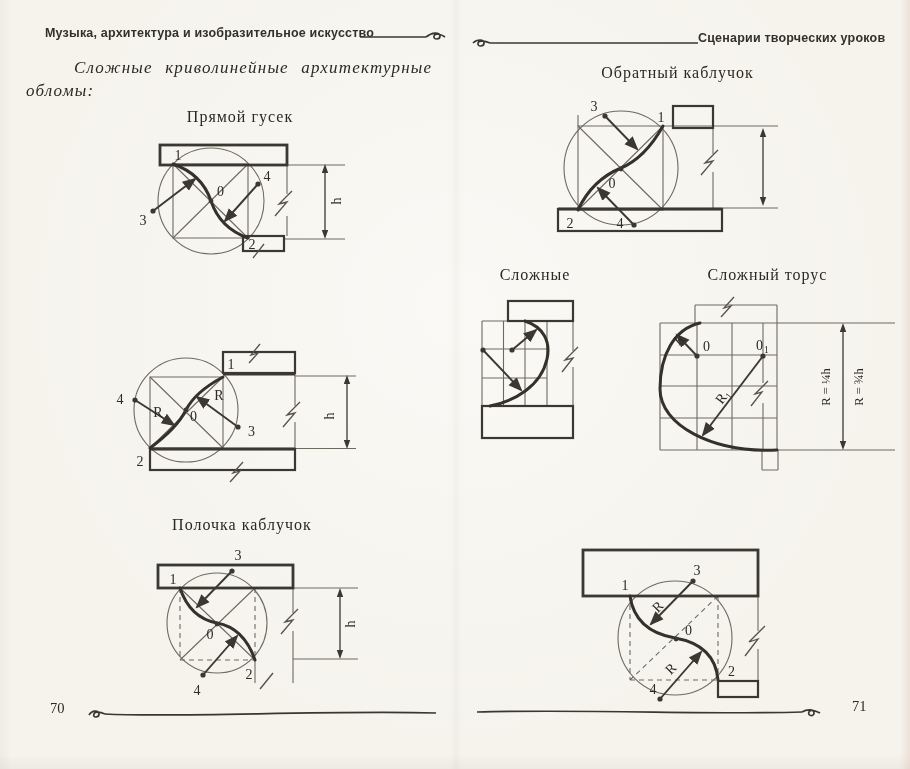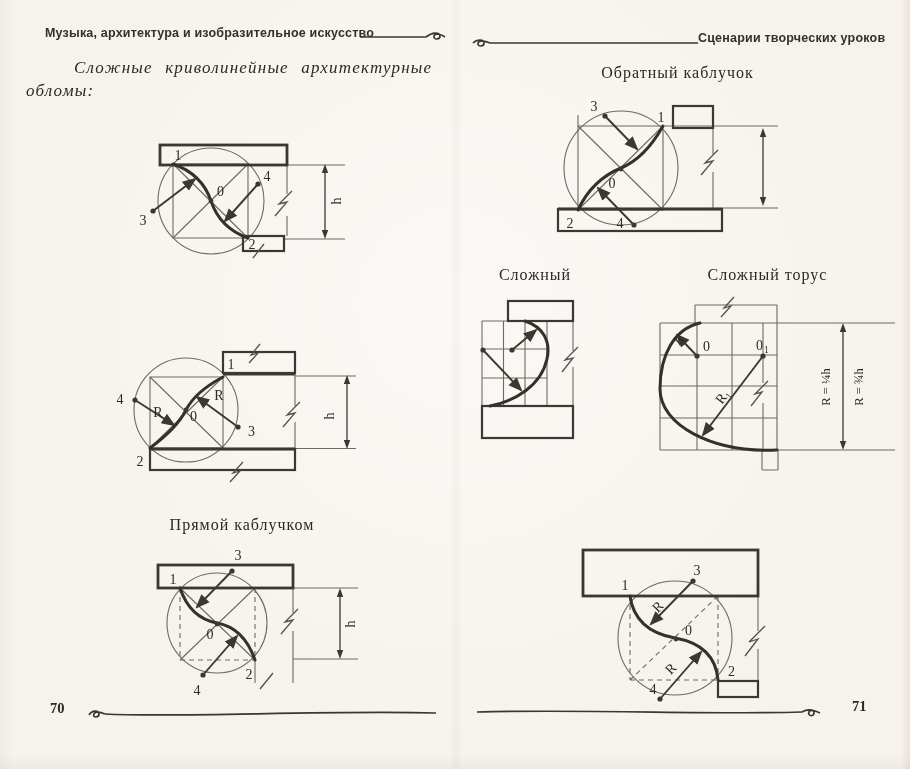--- a/index.html
+++ b/index.html
@@ -15,21 +15,21 @@
   .gutter{position:absolute;left:450px;top:0;width:12px;height:769px;
     background:linear-gradient(to right, rgba(0,0,0,0), rgba(90,80,65,.04), rgba(0,0,0,0));}
   .runhead{position:absolute;font-family:"Liberation Sans", sans-serif;
     font-weight:bold;font-size:12.5px;letter-spacing:.2px;color:#33302a;white-space:nowrap;}
   .rh-left{left:45px;top:26px;}
   .rh-right{left:698px;top:31px;width:172px;text-align:left;}
   .heading{position:absolute;left:26px;top:56px;width:428px;
     font-weight:normal;font-style:italic;font-size:17px;line-height:23px;
     letter-spacing:1.2px;word-spacing:7px;text-indent:48px;color:#2b2922;}
   .figtitle{position:absolute;font-size:16px;letter-spacing:1px;text-align:center;color:#2b2922;}
-  .pagenum{position:absolute;font-size:14.5px;color:#2b2922;font-weight:bold;}
+  .pagenum{position:absolute;font-size:14.5px;color:#2b2922;}
   svg{position:absolute;overflow:visible;}
   .tn{stroke:#6e6a60;stroke-width:1.1;fill:none;}
   .tk{stroke:#3b3831;stroke-width:2.8;fill:none;}
   .tk2{stroke:#3b3831;stroke-width:2.2;fill:none;}
   .cv{stroke:#34312b;stroke-width:3;fill:none;stroke-linecap:round;}
   .dsh{stroke:#6e6a60;stroke-width:1.1;fill:none;stroke-dasharray:5 4;}
   .arr{stroke:#3b3831;stroke-width:1.9;fill:none;}
   .zz{stroke:#55514a;stroke-width:1.3;fill:none;stroke-linejoin:miter;}
   .dt{fill:#3b3831;stroke:none;}
   .ah{fill:#3b3831;stroke:none;}
@@ -52,20 +52,21 @@
     <path class="rule" d="M68,9 C74,4 82,4 82,8 C82,12 75,12 76,8 C77,5 83,6 87,9"></path>
   </svg>
   <svg width="230" height="18" style="left:470px;top:34px" viewBox="0 0 230 18">
     <path class="rule" d="M3,9 C7,5 14,5 14,9 C14,13 7,13 8,9 C9,6 15,7 20,9"></path>
     <path class="rule" d="M20,9 H228"></path>
   </svg>
   <div class="runhead rh-right">Сценарии творческих уроков</div>
 
   <div class="heading">Сложные криволинейные архитектурные обломы:</div>
 
+  <div class="figtitle" style="left:130px;top:108px;width:220px">Прямой гусек</div>
   <svg width="220" height="126" style="left:140px;top:136px" viewBox="0 0 220 126">
     <g class="tn">
       <circle cx="71" cy="65" r="53"></circle>
       <path d="M33,28 H108 V102 H33 Z"></path>
       <path d="M33,28 L108,102 M108,28 L33,102"></path>
       <path d="M147,29 H205 M144,103 H205"></path>
       <path d="M147,29 V58 M147,80 V100"></path>
     </g>
     <path class="zz" d="M152,55 L139,68 L147,66 L135,80"></path>
     <rect class="tk" x="20" y="9" width="127" height="20"></rect>
@@ -125,21 +126,21 @@
     <text class="lbl" x="90" y="81">0</text>
     <text class="lbl" x="58" y="77" text-anchor="middle">R</text>
     <text class="lbl" x="119" y="60" text-anchor="middle">R</text>
     <g>
       <line class="dim" x1="247" y1="38" x2="247" y2="106"></line>
       <path class="ah" d="M247,35 l-3.2,9 h6.4 z M247,109 l-3.2,-9 h6.4 z"></path>
       <text class="lbl" transform="translate(234,76) rotate(-90)" text-anchor="middle">h</text>
     </g>
   </svg>
 
-  <div class="figtitle" style="left:132px;top:516px;width:220px">Прямой каблучком</div>
+  <div class="figtitle" style="left:132px;top:516px;width:220px">Полочка каблучок</div>
   <svg width="225" height="162" style="left:140px;top:543px" viewBox="0 0 225 162">
     <g class="tn">
       <circle cx="77" cy="80" r="50"></circle>
       <path d="M40,45 L115,117 M115,45 L40,117"></path>
       <path d="M153,45 H218 M153,116 H218"></path>
       <path d="M153,45 V70 M153,88 V117 M115,117 V140 M153,117 V140"></path>
     </g>
     <g class="dsh">
       <path d="M40,45 V117 M40,117 H115 M115,45 V117"></path>
     </g>
@@ -196,21 +197,21 @@
     <text class="lbl" x="121" y="24" text-anchor="middle">1</text>
     <text class="lbl" x="30" y="130" text-anchor="middle">2</text>
     <text class="lbl" x="80" y="130" text-anchor="middle">4</text>
     <text class="lbl" x="72" y="90" text-anchor="middle">0</text>
     <g>
       <line class="dim" x1="223" y1="33" x2="223" y2="105"></line>
       <path class="ah" d="M223,30 l-3.2,9 h6.4 z M223,108 l-3.2,-9 h6.4 z"></path>
     </g>
   </svg>
 
-  <div class="figtitle" style="left:475px;top:266px;width:120px">Сложный</div>
+  <div class="figtitle" style="left:475px;top:266px;width:120px">Сложные</div>
   <svg width="128" height="168" style="left:470px;top:293px" viewBox="0 0 128 168">
     <g class="tn">
       <path d="M12,28 H103 M12,56 H77 M12,85 H77 M12,113 H103"></path>
       <path d="M12,28 V113 M33.5,28 V113 M55,28 V113 M77,28 V113"></path>
       <path d="M103,28 V58 M103,74 V113"></path>
     </g>
     <path class="zz" d="M108,54 L95,67 L103,65 L92,79"></path>
     <rect class="tk2" x="38" y="8" width="65" height="20"></rect>
     <rect class="tk2" x="12" y="113" width="91" height="32"></rect>
     <path class="cv" d="M55,28 C73,34 81,48 77,66 C71,93 45,108 20,113"></path>

